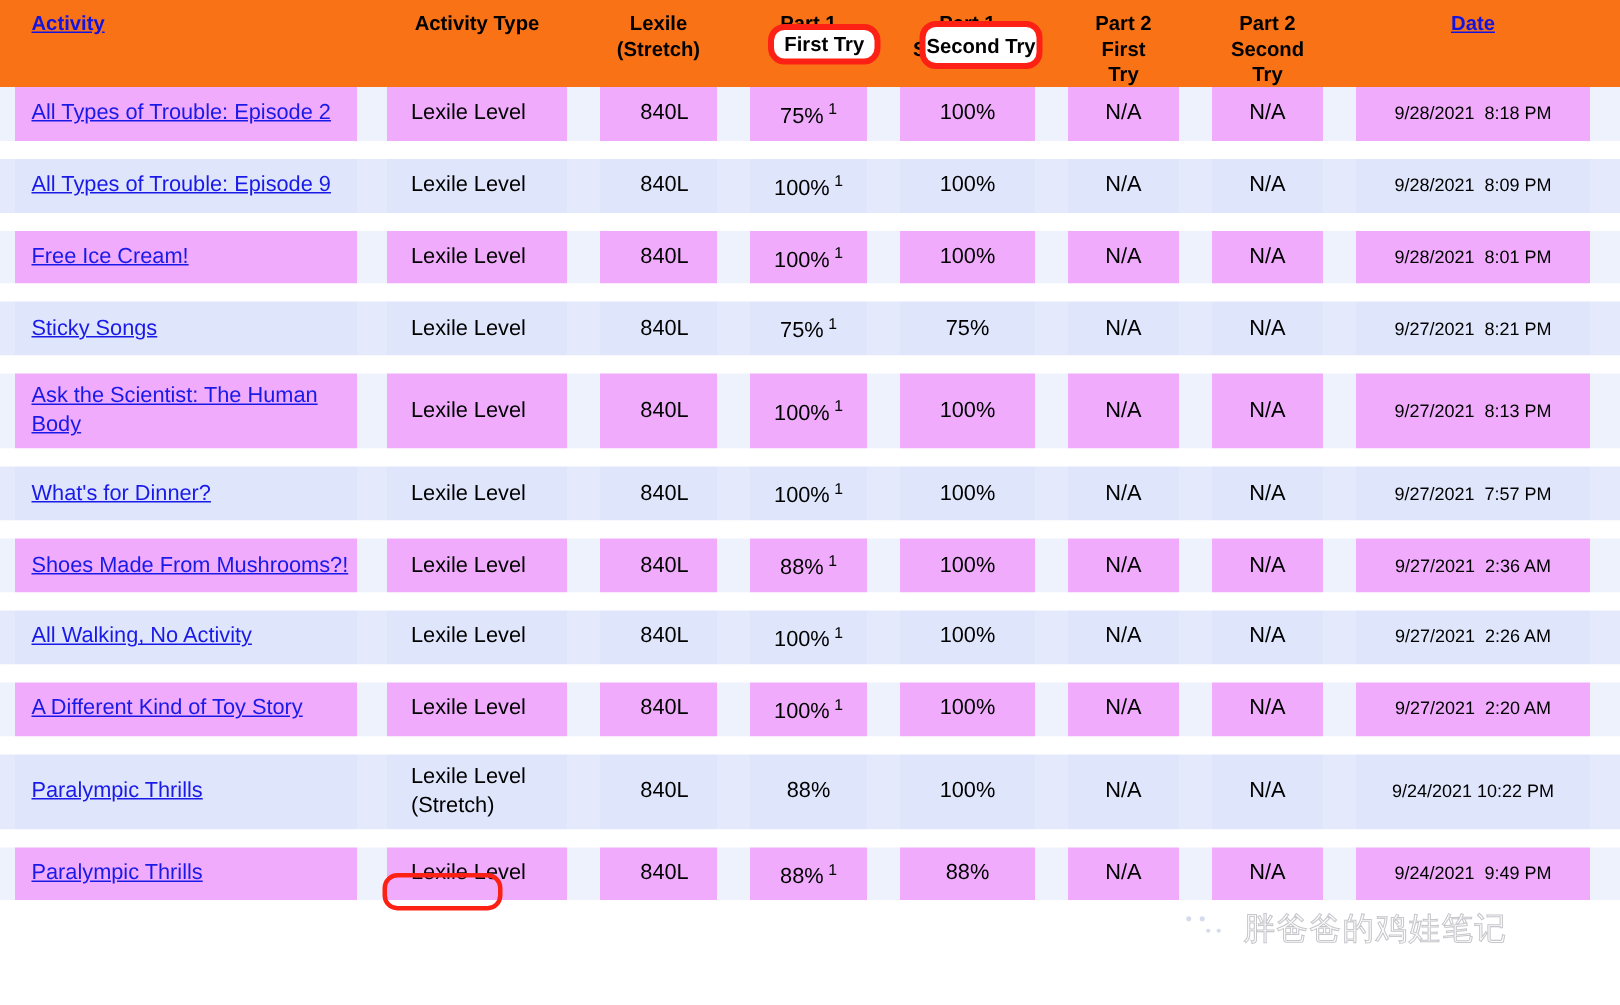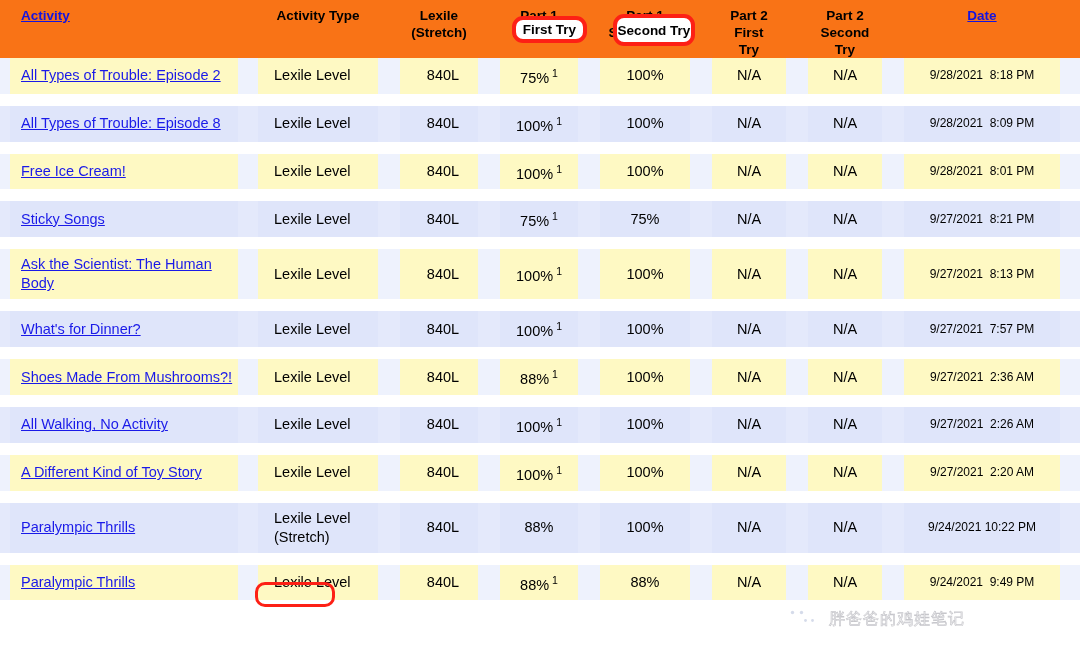--- a/index.html
+++ b/index.html
@@ -54,21 +54,21 @@
   thead th .hdrline { display: block; }
 
   
   tbody td {
     font-size: 14.5px;
     line-height: 19px;
     vertical-align: middle;
     padding: 6px 4px;
     box-sizing: border-box;
   }
-  tbody tr.odd td.cell  { background: #fef9c3; }
+  tbody tr.odd td.cell  { background: #f0abfc; }
   tbody tr.even td.cell { background: #dfe5fa; }
   tbody tr.odd td.gap   { background: #eef2fd; }
   tbody tr.even td.gap  { background: #e4e9fb; }
 
   tbody td.gap { padding: 0; }
 
   tbody td.activity {
     text-align: left;
     padding-left: 11px;
   }
@@ -131,21 +131,21 @@
     left: 782px;
     top: 604px;
     display: flex;
     align-items: center;
     gap: 7px;
     z-index: 9;
     pointer-events: none;
     opacity: 0.82;
   }
   #watermark .wm-text {
-    font-size: 16px;
+    font-size: 21px;
     letter-spacing: 1px;
     color: rgba(255,255,255,0.92);
     -webkit-text-stroke: 0.7px rgba(130,130,140,0.55);
     font-family: Liberation Serif, serif;
     white-space: nowrap;
   }
   #watermark svg { display: block; }
 </style>
 </head>
 <body>
@@ -236,21 +236,21 @@
           <td class="cell na"><span>N/A</span></td>
           <td class="gap"></td>
           <td class="cell date"><span>9/28/2021  8:18 PM</span></td>
           <td class="gap"></td>
         </tr>
         <tr>
           <td class="rowsep" colspan="17"></td>
         </tr>
         <tr class="even">
           <td class="gap"></td>
-          <td class="cell activity"><a>All Types of Trouble: Episode 8</a></td>
+          <td class="cell activity"><a>All Types of Trouble: Episode 9</a></td>
           <td class="gap"></td>
           <td class="cell atype"><span>Lexile Level</span></td>
           <td class="gap"></td>
           <td class="cell lexile"><span>840L</span></td>
           <td class="gap"></td>
           <td class="cell pct"><span>100%</span><sup class="note">1</sup></td>
           <td class="gap"></td>
           <td class="cell pct"><span>100%</span></td>
           <td class="gap"></td>
           <td class="cell na"><span>N/A</span></td>

